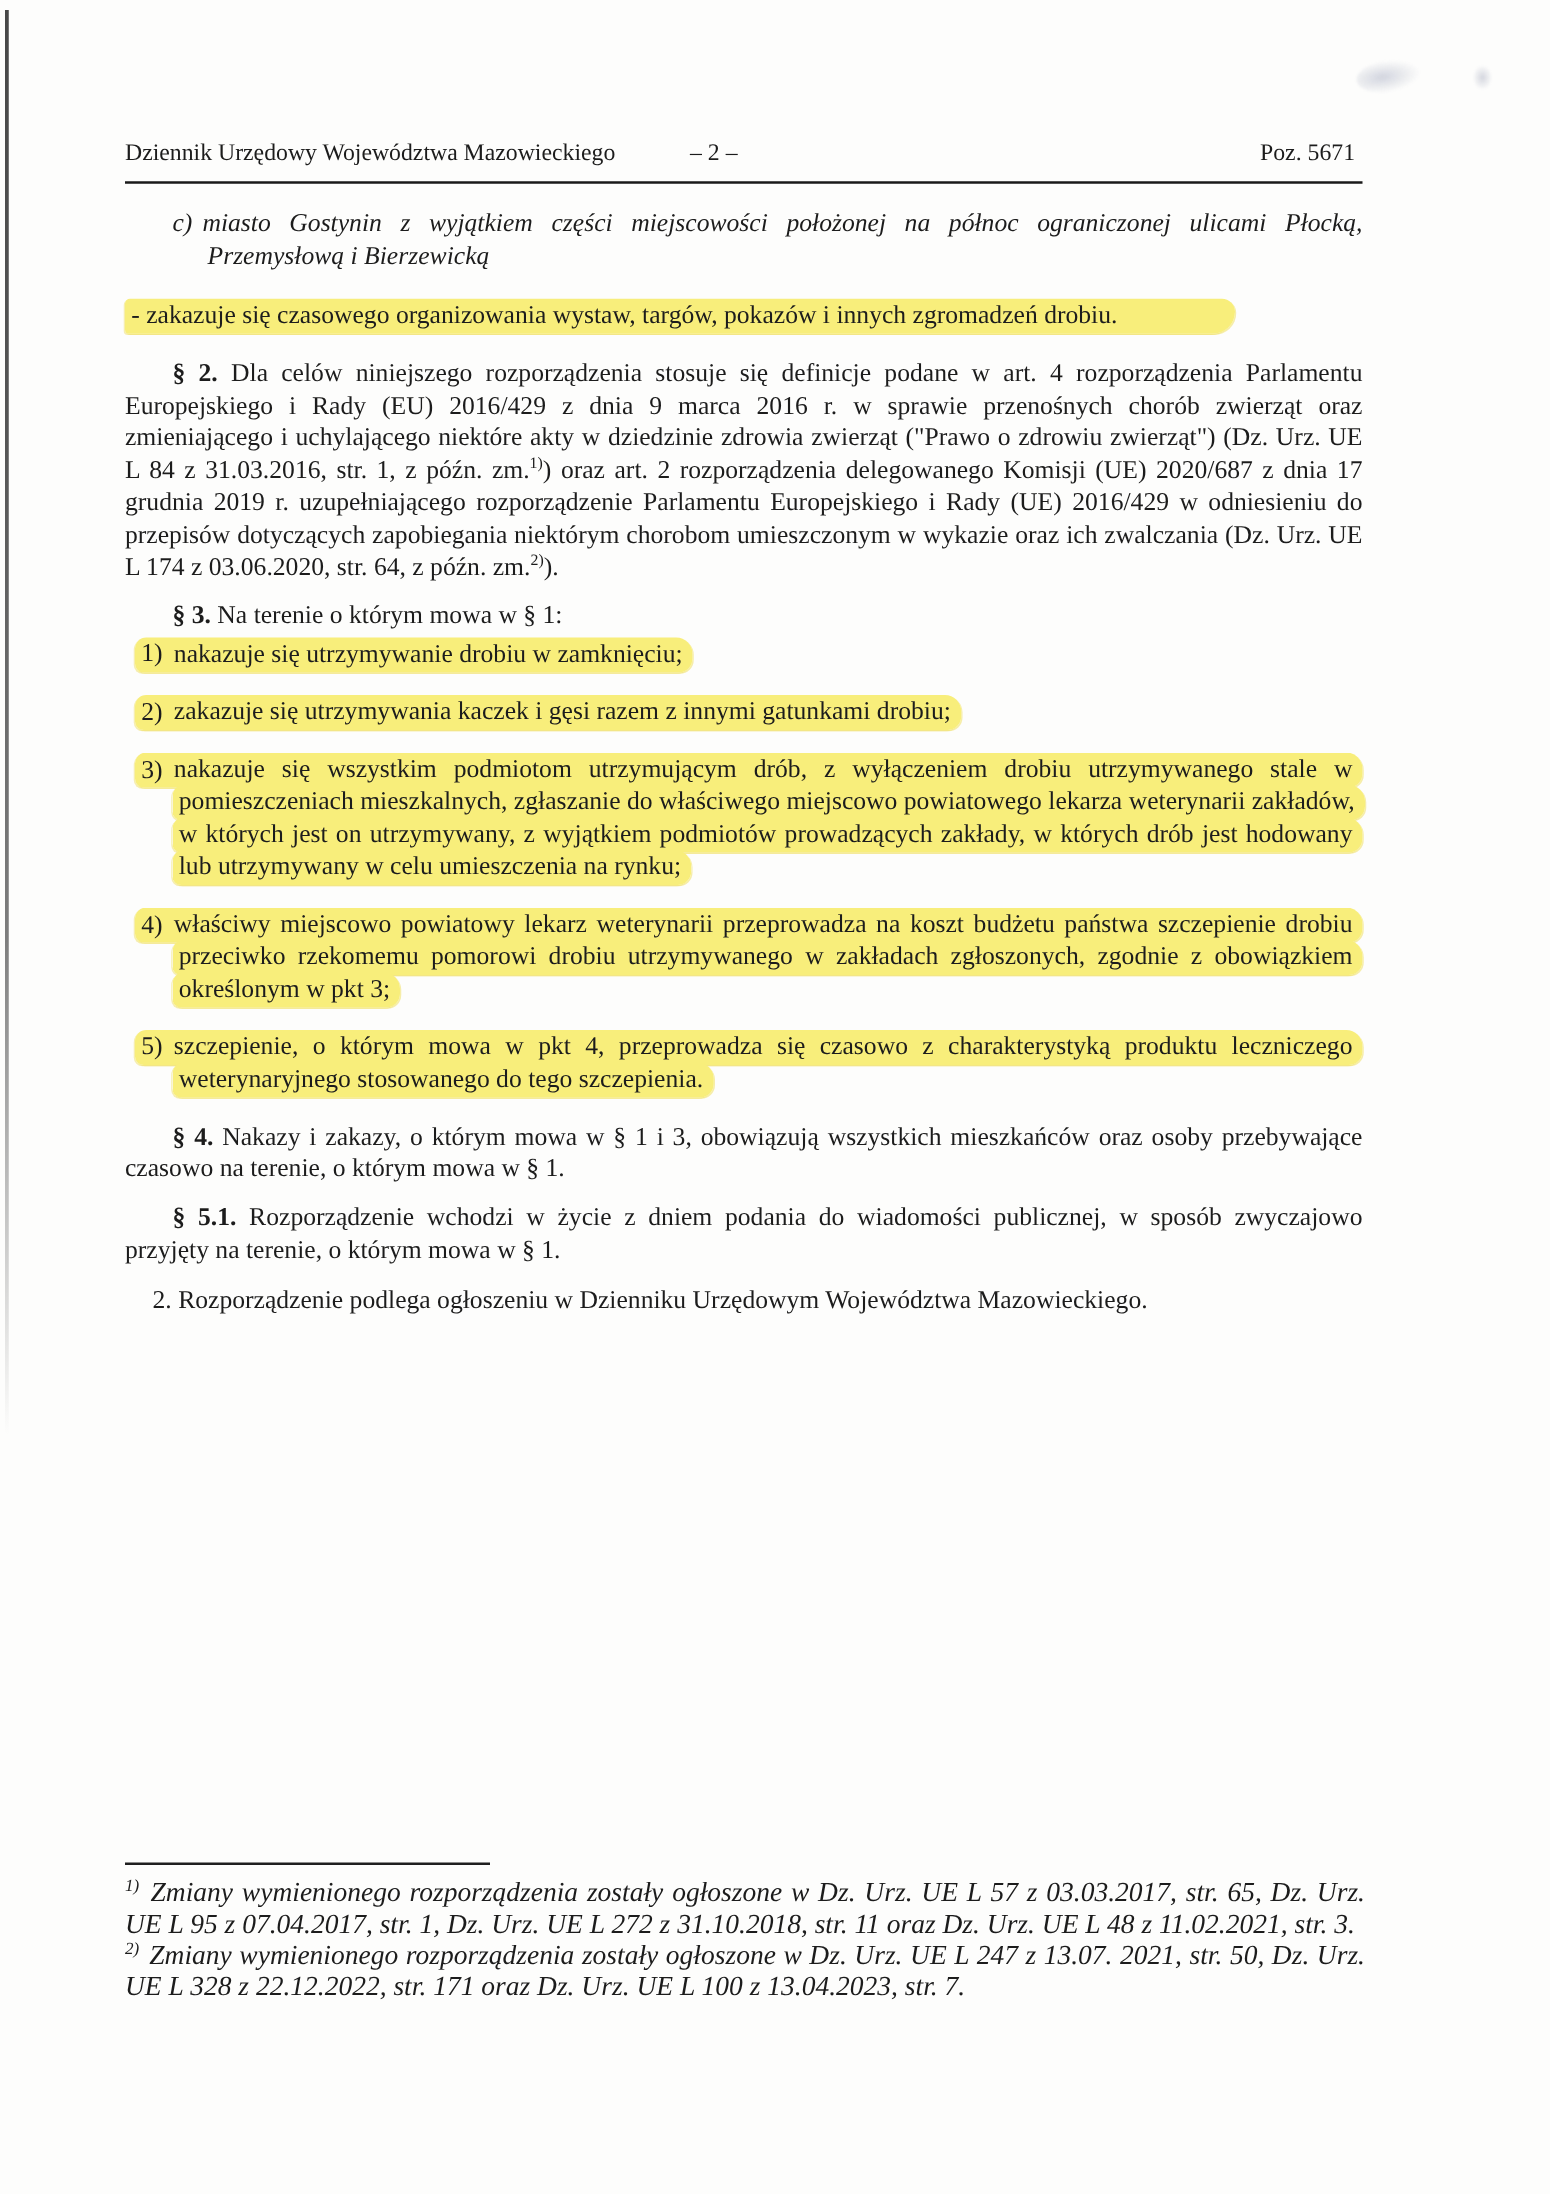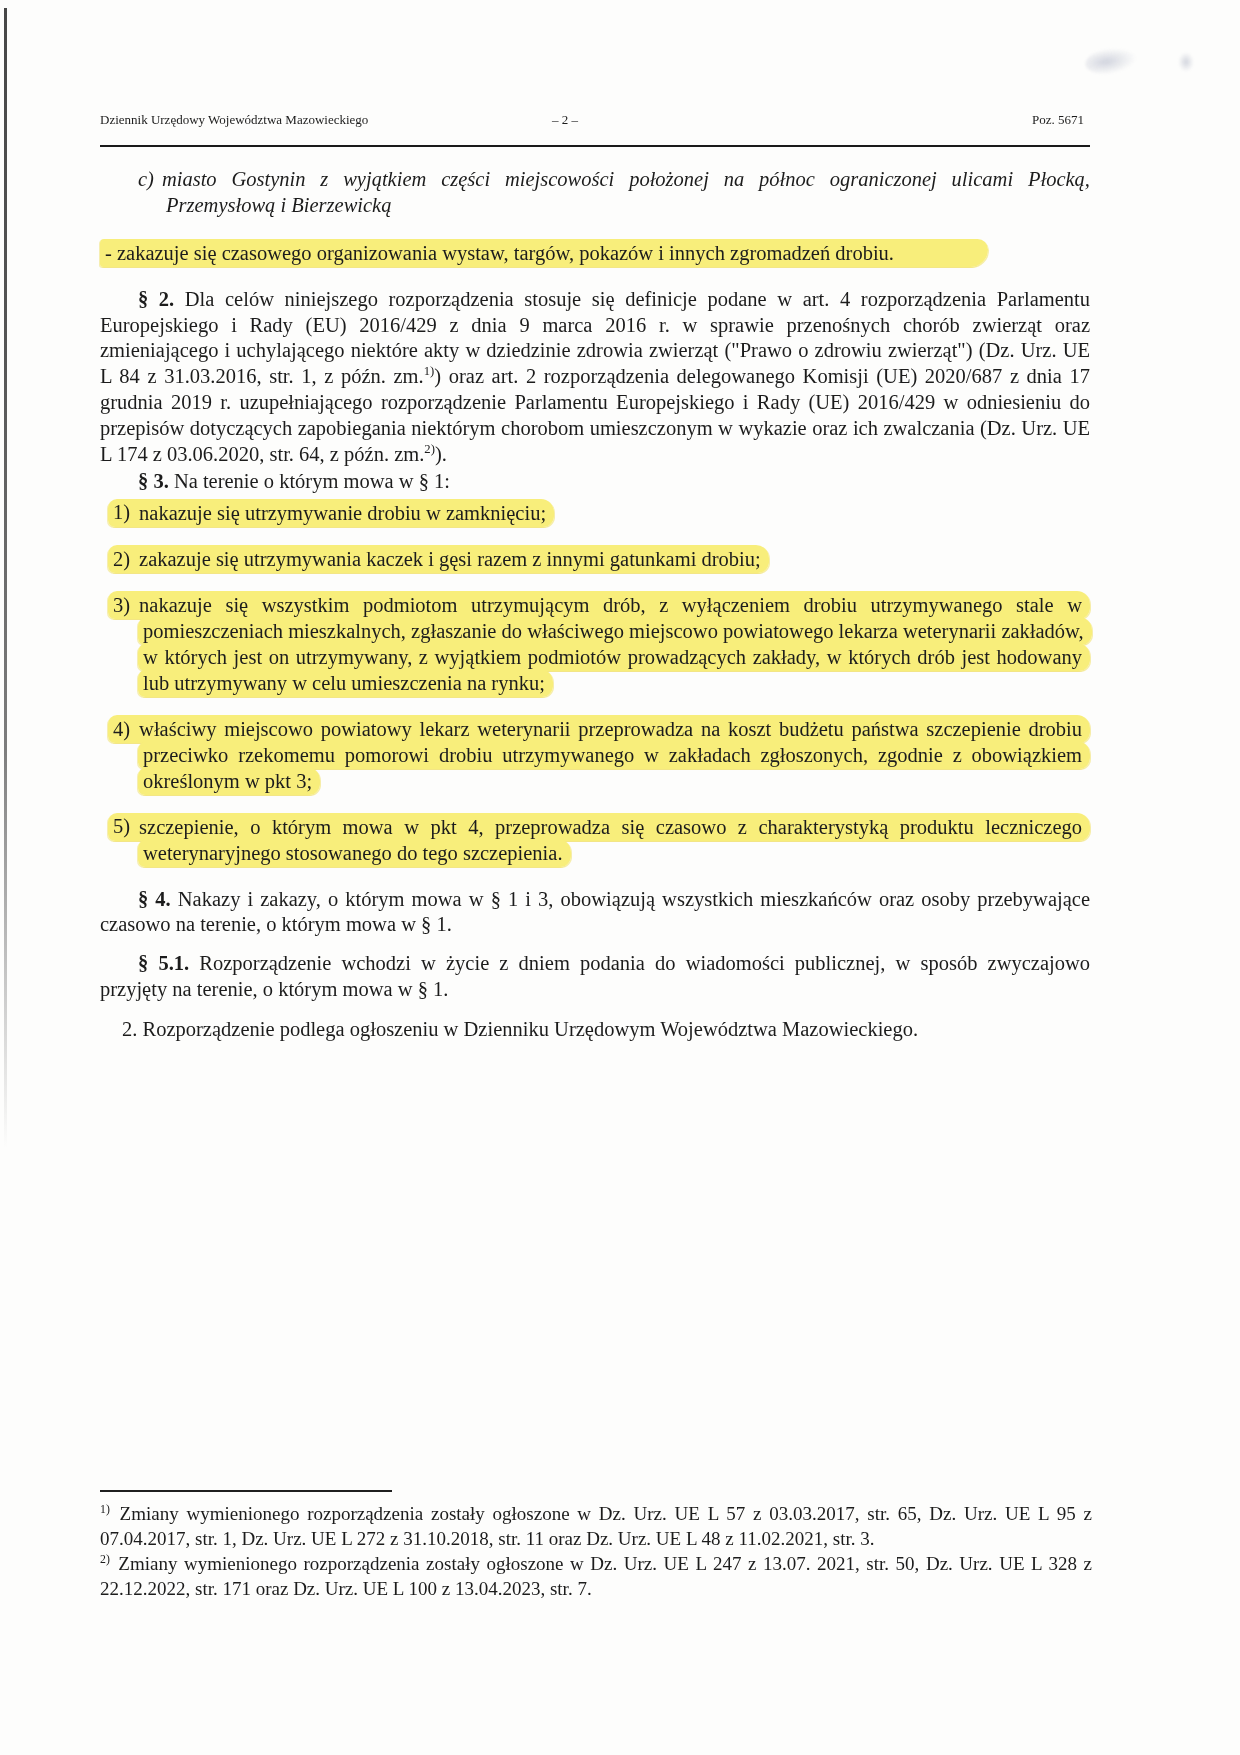--- a/index.html
+++ b/index.html
@@ -13,58 +13,58 @@
     background:linear-gradient(to bottom,#474747 0%,#555 30%,#7d7d7d 65%,rgba(150,150,150,0) 100%);}
   .smudge-a{position:absolute;left:1085px;top:48px;width:52px;height:26px;border-radius:50%;
     background:radial-gradient(ellipse at 40% 50%, rgba(100,110,145,.28), rgba(100,110,145,0) 70%);
     filter:blur(1px);transform:rotate(-8deg);}
   .smudge-b{position:absolute;left:1178px;top:52px;width:16px;height:20px;border-radius:50%;
     background:radial-gradient(ellipse, rgba(95,105,140,.26), rgba(95,105,140,0) 70%);
     filter:blur(1px);}
 
   .content{position:absolute;left:100px;top:112px;width:990px;}
 
-  .header{position:relative;font-size:13px;padding-bottom:9px;border-bottom:2.5px solid #1a1a1a;height:24px;}
+  .header{position:relative;font-size:19px;padding-bottom:9px;border-bottom:2.5px solid #1a1a1a;height:24px;}
   .h-journal{position:absolute;left:0;top:0;}
   .h-page{position:absolute;left:452px;top:0;}
   .h-poz{position:absolute;right:6px;top:0;}
 
   .body-text{font-size:20.5px;line-height:25.8px;}
   .item-c{margin-top:20px;padding-left:66px;text-indent:-28px;text-align:justify;font-style:italic;}
   .c-label{margin-right:8px;}
 
   .hl{
     background-color:#f8ee7b;
     -webkit-box-decoration-break:clone;box-decoration-break:clone;
     padding:2.5px 8px 3.5px 5px;
     border-radius:9px 13px 11px 7px;
     box-shadow:1px 1px 0 rgba(240,224,100,.55), -1px 1px 0 rgba(240,224,100,.5);
   }
   .hl-tail{padding-right:94px;border-radius:10px 26px 44px 8px;}
 
   .ban{margin-top:22px;text-align:left;}
   .par{margin:9px 0 0 0;text-indent:38px;text-align:justify;}
-  .par3{margin-top:2px;}
+  .par3{margin-top:13px;}
   .par4{margin-top:13px;}
   .par5{margin-top:13px;}
   .par52{margin-top:14px;text-indent:22px;}
   .b{font-weight:bold;}
   sup{font-size:0.62em;vertical-align:super;line-height:0;}
 
   .list{margin:0;}
   .li{margin-top:5px;padding-left:38px;text-indent:-30px;text-align:justify;}
   .num{margin-right:9px;}
 
   .sig{margin-top:95px;margin-left:568px;font-size:20.5px;line-height:26px;}
   .sig-name{font-weight:bold;margin-top:6px;}
   .sig-note{font-size:19.5px;line-height:25px;margin-top:7px;}
   .sig-note2{font-size:19.5px;line-height:25px;}
 
   .footnotes{position:absolute;left:100px;top:1490px;width:992px;
-    font-size:19px;line-height:25px;text-align:justify;}
+    font-size:22px;line-height:25px;text-align:justify;font-style:italic;}
   .fn-rule{width:292px;border-top:2.5px solid #1f1f1f;margin-bottom:9px;}
   .fn sup{margin-right:2px;}
 </style>
 </head>
 <body>
 
 <div class="scan-edge"></div>
 <div class="smudge-a"></div>
 <div class="smudge-b"></div>
 

